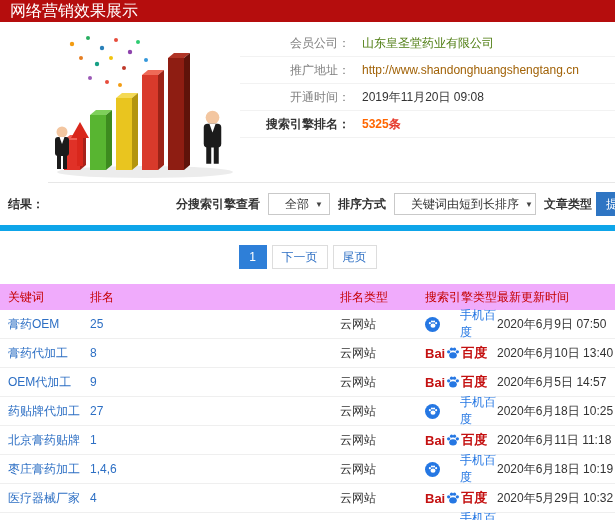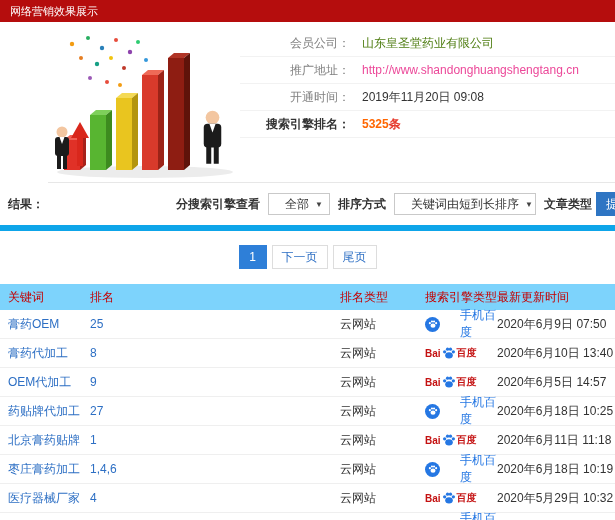--- a/index.html
+++ b/index.html
@@ -2,63 +2,63 @@
 <html><head>
 <meta charset="utf-8">
 <style>
   html,body{margin:0;padding:0;}
   body{
     width:615px;height:520px;overflow:hidden;position:relative;
     background:#fff;color:#333;
     font-family:"Liberation Sans","DejaVu Sans",sans-serif;font-size:12px;
   }
   
-  .topbar{height:22px;line-height:22px;background:#b50d0d;color:#fff;font-size:11px;padding-left:10px;}
+  .topbar{height:22px;line-height:22px;background:#b50d0d;color:#fff;font-size:16px;padding-left:10px;}
   
   .info{position:relative;height:160px;border-bottom:1px solid #e7e7e7;margin-left:48px;}
   .illu{position:absolute;left:2px;top:8px;width:190px;height:150px;}
   .info-rows{margin-left:192px;padding-top:8px;}
   .irow{display:flex;align-items:center;height:26px;border-bottom:1px solid #f2f2f2;}
   .ilabel{width:110px;text-align:right;color:#808080;}
   .ilabel.bold{color:#333;font-weight:bold;}
   .ivalue{margin-left:12px;}
   .v-green{color:#4d7c0f;text-decoration:none;font-family:Liberation Serif, serif;}
-  .v-blue{color:#ec4899;text-decoration:none;}
+  .v-blue{color:#a16207;text-decoration:none;}
   .v-plain{color:#333;}
   .v-count{color:#ff6600;font-weight:bold;}
   .v-unit{color:#e63c2f;font-weight:bold;}
   
   .result-bar{position:relative;height:42px;display:flex;align-items:center;border-bottom:6px solid #0ea5e9;padding-left:8px;white-space:nowrap;overflow:hidden;}
   .result-label{font-weight:bold;color:#333;}
   .filters{display:flex;align-items:center;margin-left:128px;}
   .flabel{font-weight:bold;margin:0 4px;color:#333;}
   .select{display:inline-flex;align-items:center;justify-content:space-between;border:1px solid #c9c9c9;background:#fff;height:22px;padding:0 16px;margin:0 4px;box-sizing:border-box;cursor:pointer;}
   .select .arrow{margin-left:6px;font-size:8px;color:#444;}
   .w-s{width:62px;}
   .w-l{width:142px;}
   .submit{position:absolute;left:596px;top:9px;height:24px;background:#2e75c3;color:#fff;border:none;padding:0 10px;font-size:12px;cursor:pointer;}
   
   .pager{display:flex;justify-content:center;gap:5px;padding:14px 0;border-bottom:1px solid #fff;}
   .pbtn{min-width:8px;height:22px;line-height:22px;text-align:center;border:1px solid #ddd;color:#2d6fc4;padding:0 9px;background:#fff;cursor:pointer;}
   .pbtn.active{background:#2e7fd8;color:#fff;border-color:#2e7fd8;}
   
-  .thead{display:flex;background:#7dd3fc;height:26px;line-height:26px;color:#c40000;}
+  .thead{display:flex;background:#f0abfc;height:26px;line-height:26px;color:#c40000;}
   .trow{display:flex;height:28px;align-items:center;border-bottom:1px solid #efefef;}
   .c1{width:90px;box-sizing:border-box;padding-left:8px;}
   .c2{width:250px;box-sizing:border-box;}
   .c3{width:85px;box-sizing:border-box;}
   .c4{width:72px;box-sizing:border-box;overflow:visible;}
   .c5{flex:1;box-sizing:border-box;}
   .link{color:#2d6fc4;text-decoration:none;cursor:pointer;}
   .rank-type{color:#333;}
   .time{color:#333;}
   .mobile-engine{display:inline-flex;align-items:center;gap:20px;color:#2577e3;}
   .micon{width:15px;height:15px;border-radius:50%;background:#2577e3;display:inline-flex;align-items:center;justify-content:center;flex:none;}
   .micon svg{width:10px;height:10px;display:block;}
-  .baidu-logo{display:inline-flex;align-items:center;color:#c41111;font-weight:bold;font-size:10px;}
+  .baidu-logo{display:inline-flex;align-items:center;color:#c41111;font-weight:bold;font-size:13px;}
   .baidu-logo svg{width:14px;height:14px;margin:0 1px;display:block;}
 </style>
 </head>
 <body>
 
 <div class="topbar">
   <span>网络营销效果展示</span>
 </div>
 
 <div class="info">

